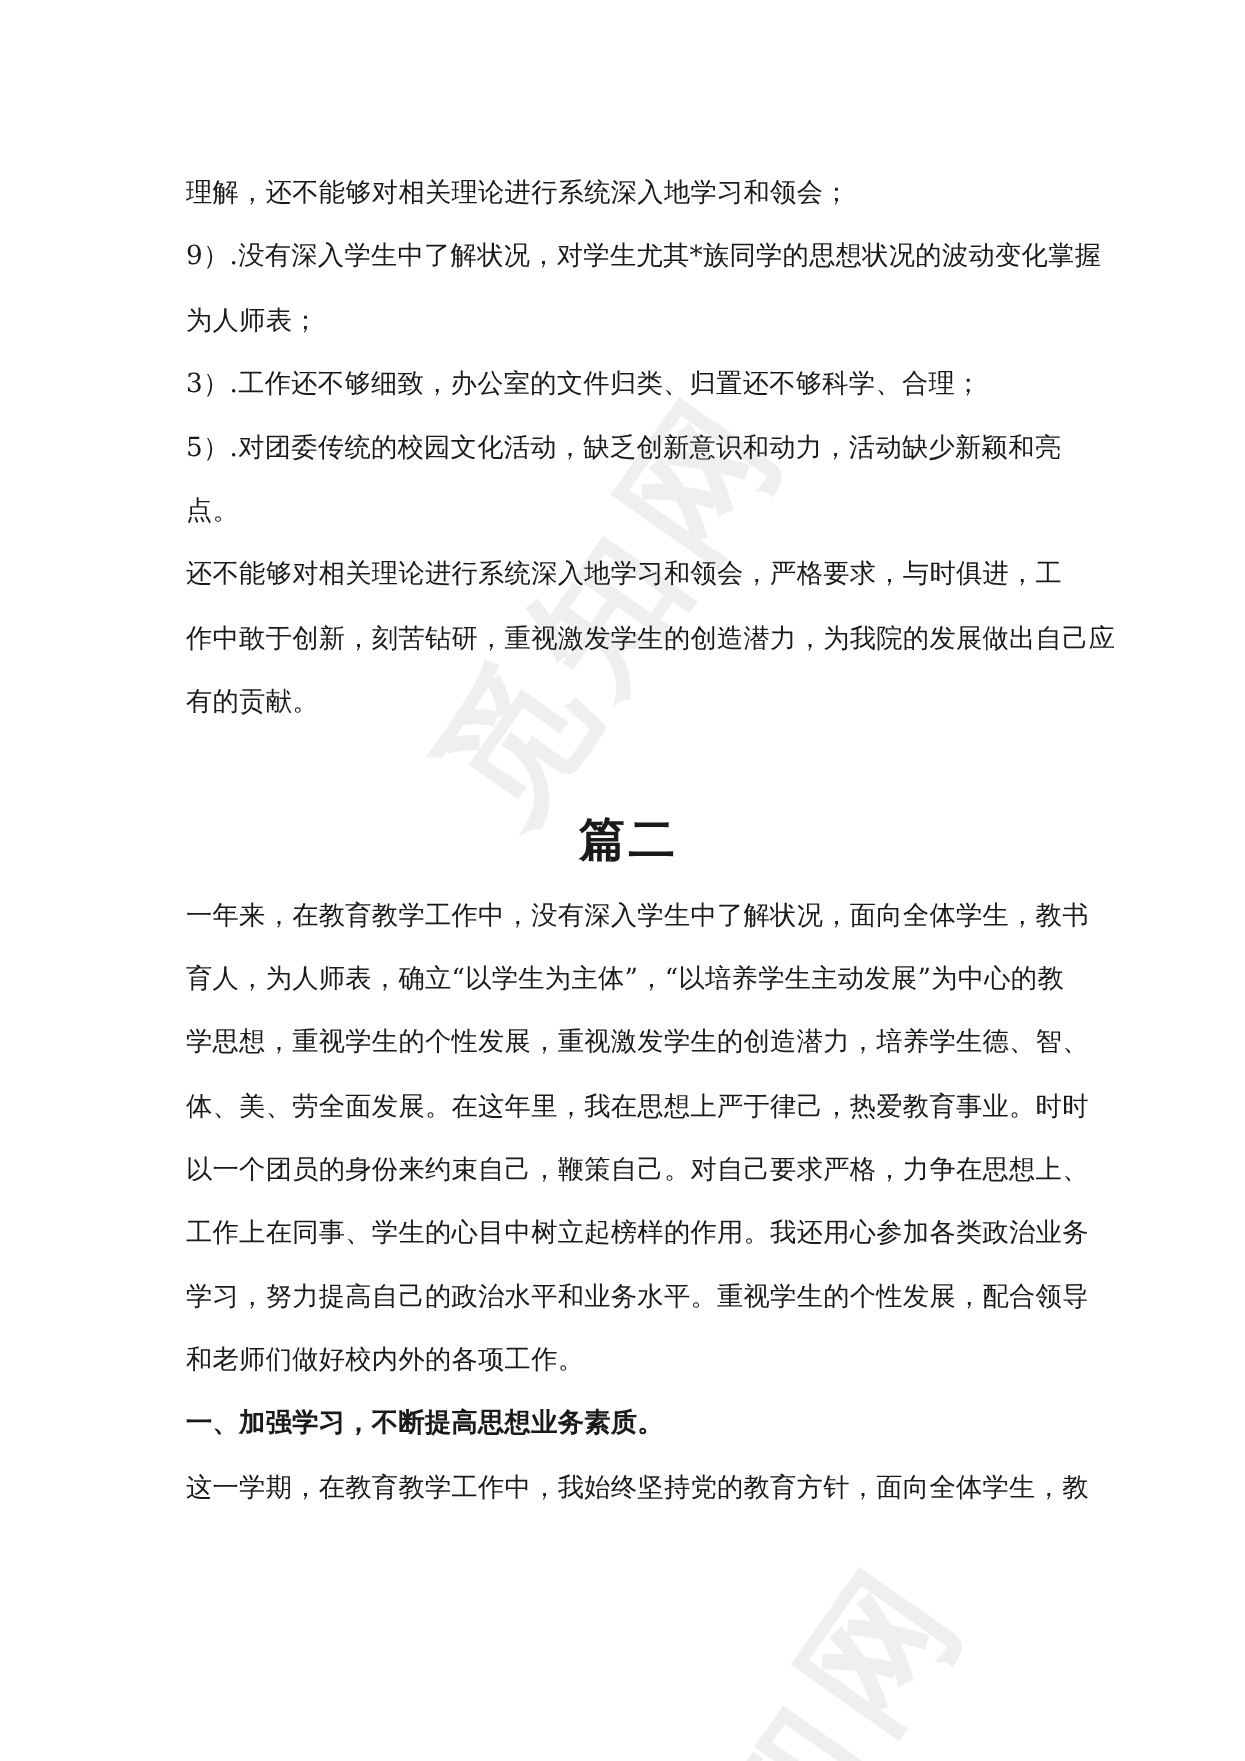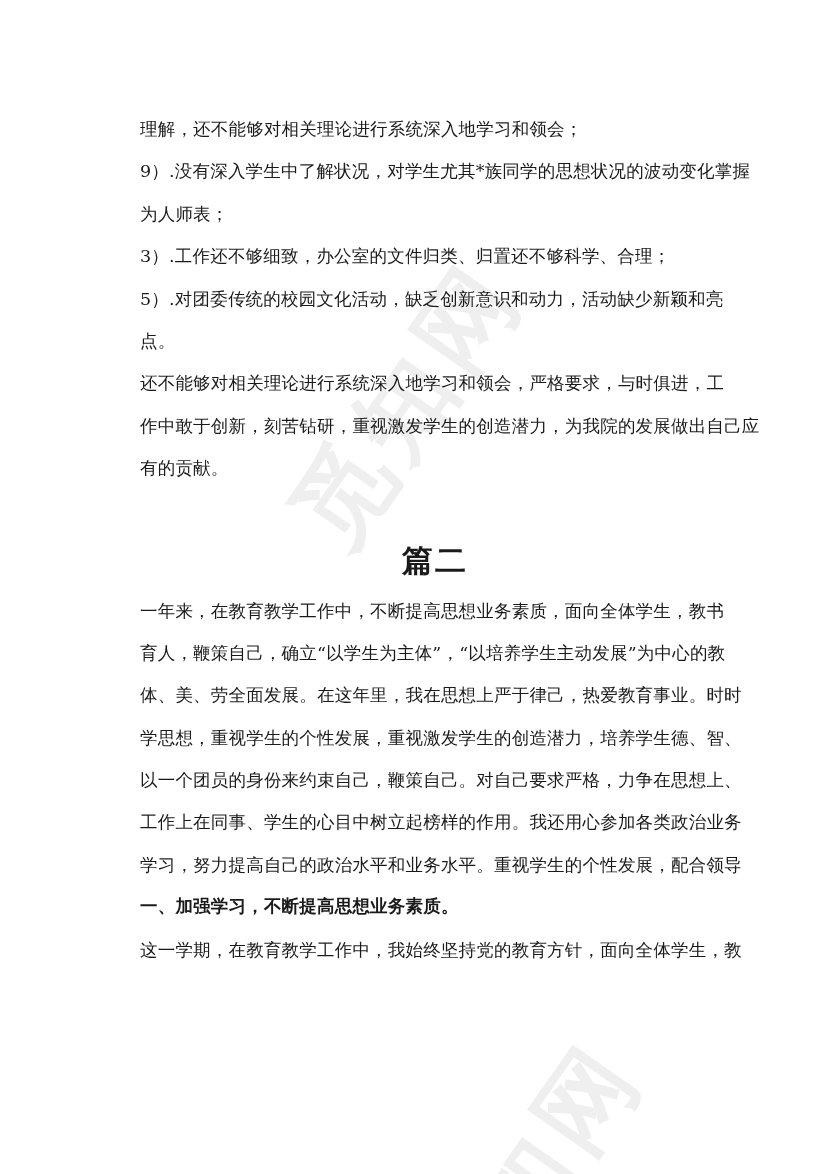--- a/index.html
+++ b/index.html
@@ -10,21 +10,21 @@
     body {
       width: 830px;
       height: 1174px;
       position: relative;
       overflow: hidden;
       font-family: "DejaVu Serif", "Liberation Serif", serif;
       color: #1a1a1a;
     }
     .page {
       position: absolute;
-      left: 140px;
+      left: 124px;
       top: 108px;
       width: 590px;
     }
     .line {
       font-size: 17.5px;
       line-height: 42.4px;
       height: 42.4px;
       white-space: nowrap;
       letter-spacing: 0.2px;
     }
@@ -69,27 +69,28 @@
     <div class="line">5）.对团委传统的校园文化活动，缺乏创新意识和动力，活动缺少新颖和亮</div>
     <div class="line">点。</div>
     <div class="line">还不能够对相关理论进行系统深入地学习和领会，严格要求，与时俱进，工</div>
     <div class="line">作中敢于创新，刻苦钻研，重视激发学生的创造潜力，为我院的发展做出自己应</div>
     <div class="line">有的贡献。</div>
   </div>
 
   <div class="heading">篇二</div>
 
   <div>
-    <div class="line">一年来，在教育教学工作中，不断提高思想业务素质，面向全体学生，教书</div>
-    <div class="line">育人，鞭策自己，确立“以学生为主体”，“以培养学生主动发展”为中心的教</div>
+    <div class="line">一年来，在教育教学工作中，没有深入学生中了解状况，面向全体学生，教书</div>
+    <div class="line">育人，为人师表，确立“以学生为主体”，“以培养学生主动发展”为中心的教</div>
+    <div class="line">学思想，重视学生的个性发展，重视激发学生的创造潜力，培养学生德、智、</div>
     <div class="line">体、美、劳全面发展。在这年里，我在思想上严于律己，热爱教育事业。时时</div>
-    <div class="line">学思想，重视学生的个性发展，重视激发学生的创造潜力，培养学生德、智、</div>
     <div class="line">以一个团员的身份来约束自己，鞭策自己。对自己要求严格，力争在思想上、</div>
     <div class="line">工作上在同事、学生的心目中树立起榜样的作用。我还用心参加各类政治业务</div>
     <div class="line">学习，努力提高自己的政治水平和业务水平。重视学生的个性发展，配合领导</div>
+    <div class="line">和老师们做好校内外的各项工作。</div>
   </div>
 
   <div class="line bold">一、加强学习，不断提高思想业务素质。</div>
 
   <div>
     <div class="line">这一学期，在教育教学工作中，我始终坚持党的教育方针，面向全体学生，教</div>
   </div>
 </div>
 
 </body></html>

